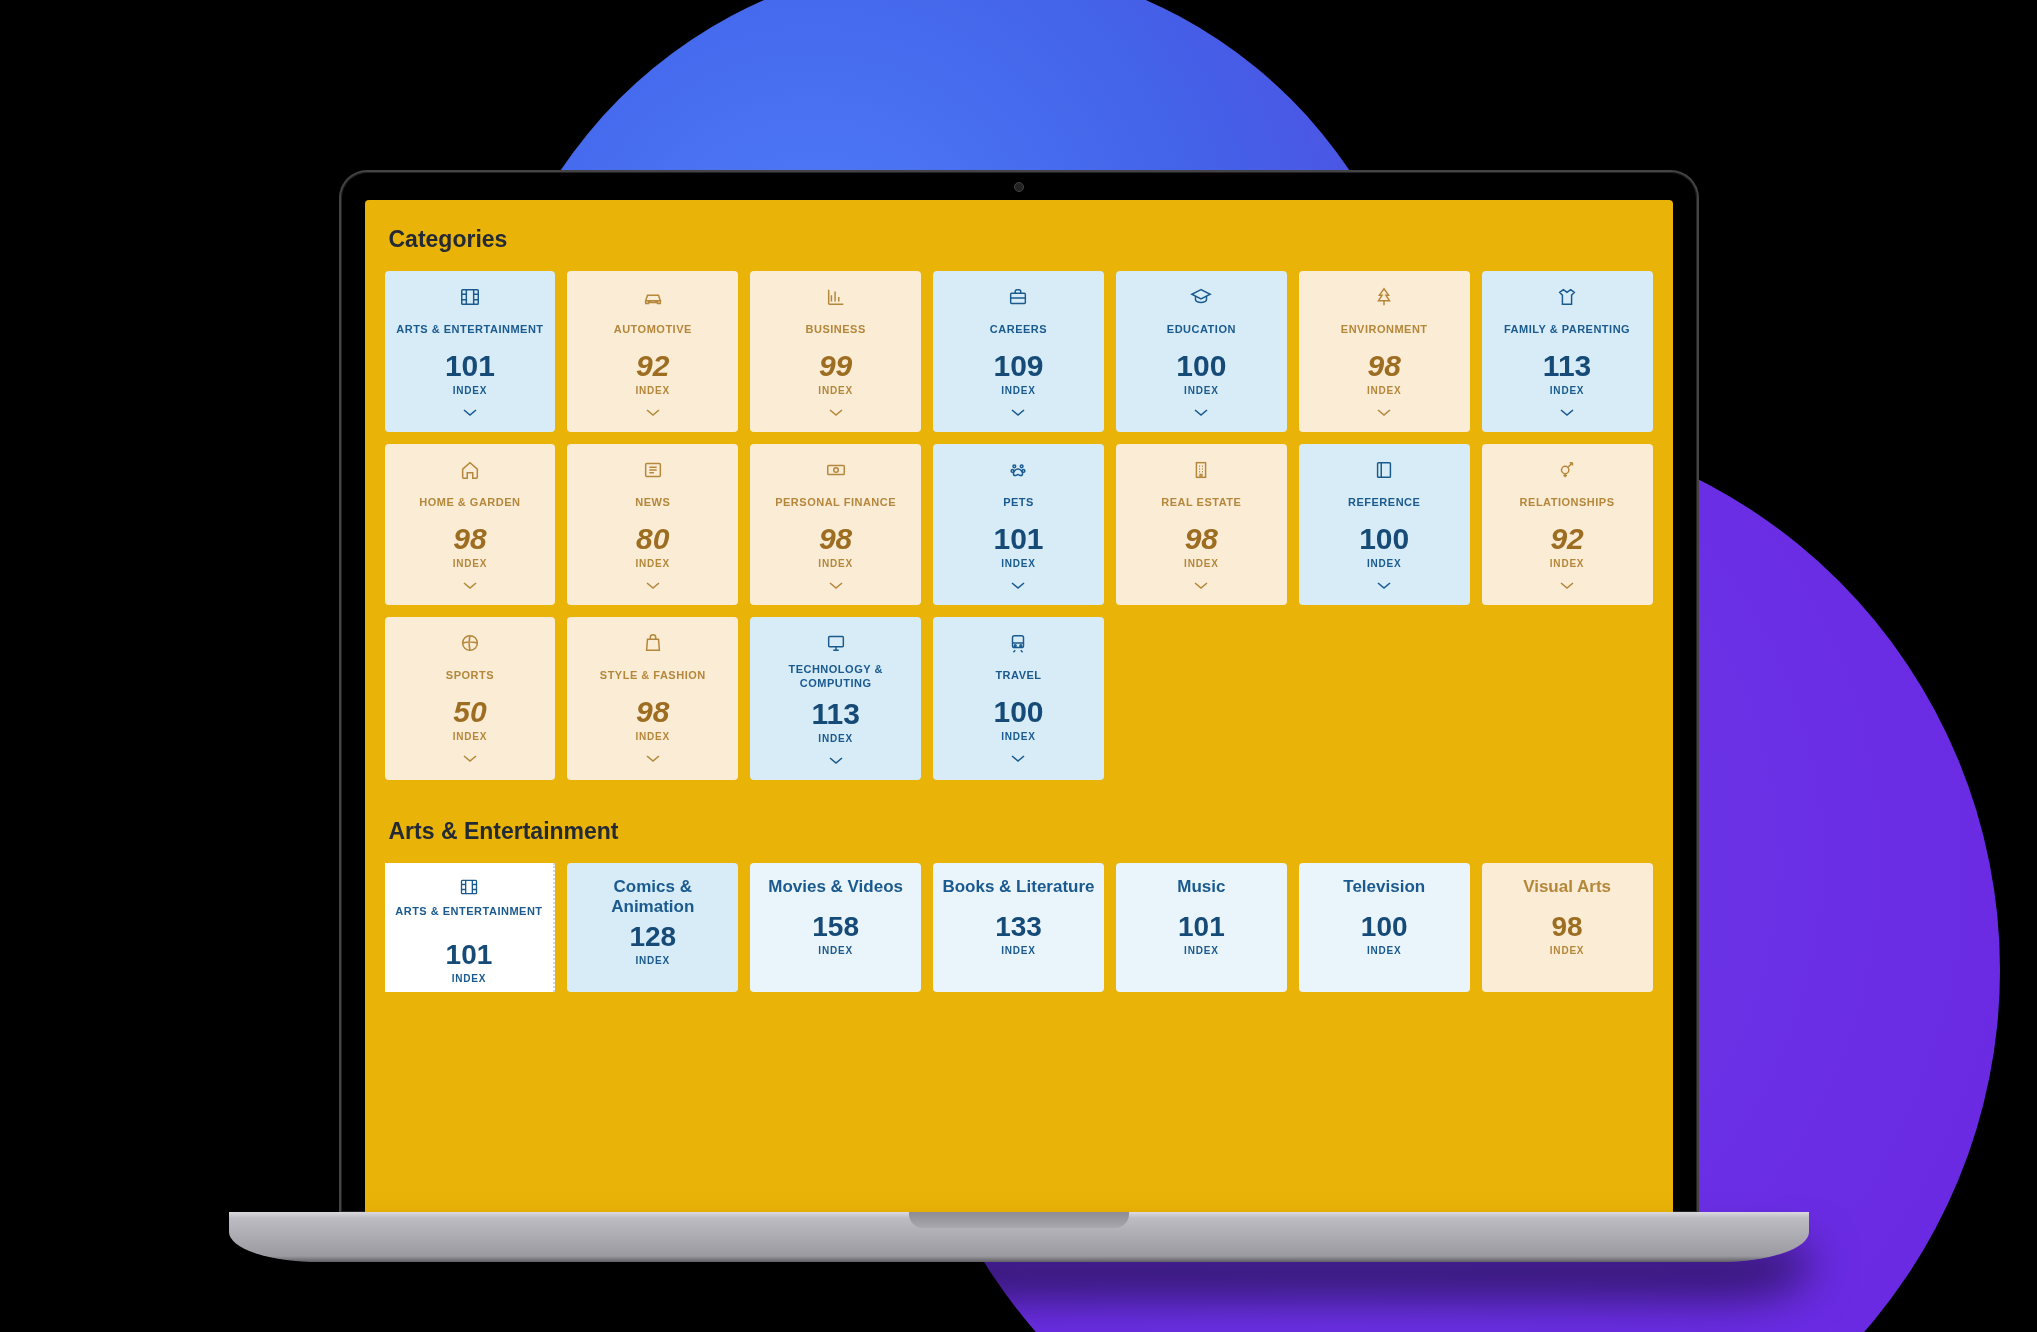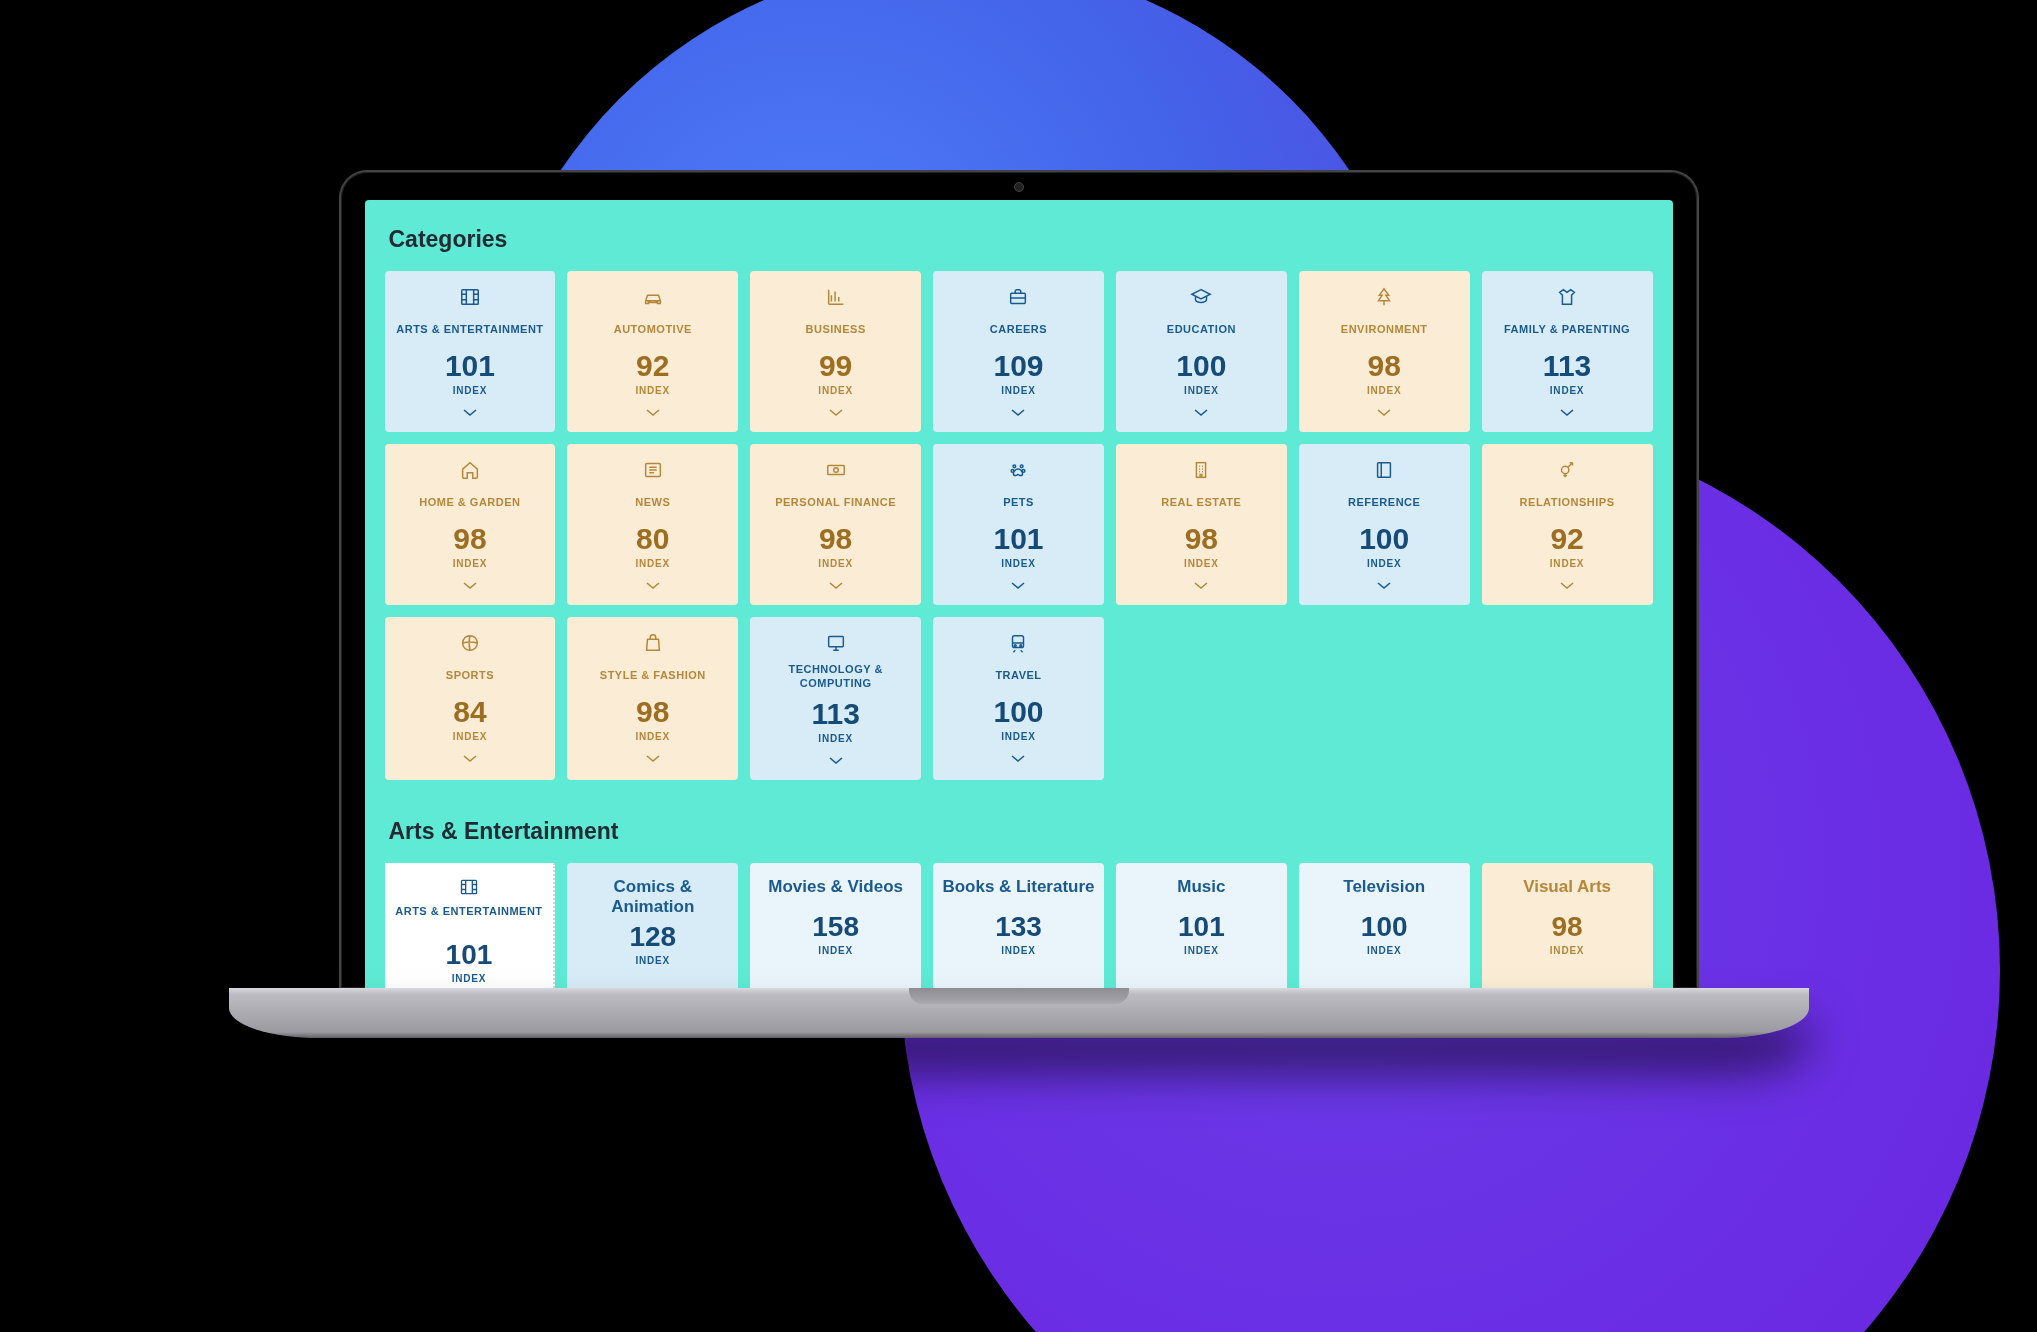--- a/index.html
+++ b/index.html
@@ -48,22 +48,22 @@
     box-shadow: 0 0 0 1px #222 inset;
   }
   .webcam {
     width: 10px; height: 10px;
     background: #222;
     border: 1px solid #444;
     border-radius: 50%;
     margin: -14px auto 8px auto;
   }
   .laptop-screen {
-    background: #5eead4;
-    height: 788px;
+    background: #eab308;
+    height: 1012px;
     border-radius: 4px 4px 0 0;
     overflow: hidden;
     position: relative;
   }
   .laptop-base {
     height: 50px;
     background: linear-gradient(to bottom, #d9d9de 0%, #bcbcc2 12%, #9a9aa0 88%, #606065 100%);
     border-radius: 0 0 90px 90px / 0 0 30px 30px;
     position: relative;
     margin: 0 -110px;
@@ -123,21 +123,21 @@
   }
   .card.blue  .cat-label { color: #1a5a8f; }
   .card.beige .cat-label { color: #b5873a; }
 
   .card .value {
     font-size: 30px;
     font-weight: 700;
     margin-top: 6px;
   }
   .card.blue  .value { color: #164a77; }
-  .card.beige .value { color: #9d6e22; }
+  .card.beige .value { color: #9d6e22; font-style: italic; }
 
   .card .index-label {
     font-size: 10px;
     font-weight: 700;
     letter-spacing: 0.8px;
     margin-top: 2px;
   }
   .card.blue  .index-label { color: #1a5a8f; }
   .card.beige .index-label { color: #b5873a; }
 
@@ -381,21 +381,21 @@
                   <use href="#i-chev"></use>
                 </svg></div>
             </div>
             <div class="card beige">
               <div class="icon">
                 <svg viewBox="0 0 24 24">
                   <use href="#i-ball"></use>
                 </svg>
               </div>
               <div class="cat-label">SPORTS</div>
-              <div class="value">84</div>
+              <div class="value">50</div>
               <div class="index-label">INDEX</div>
               <div class="chevron"><svg viewBox="0 0 16 10">
                   <use href="#i-chev"></use>
                 </svg></div>
             </div>
             <div class="card beige">
               <div class="icon">
                 <svg viewBox="0 0 24 24">
                   <use href="#i-bag"></use>
                 </svg>

